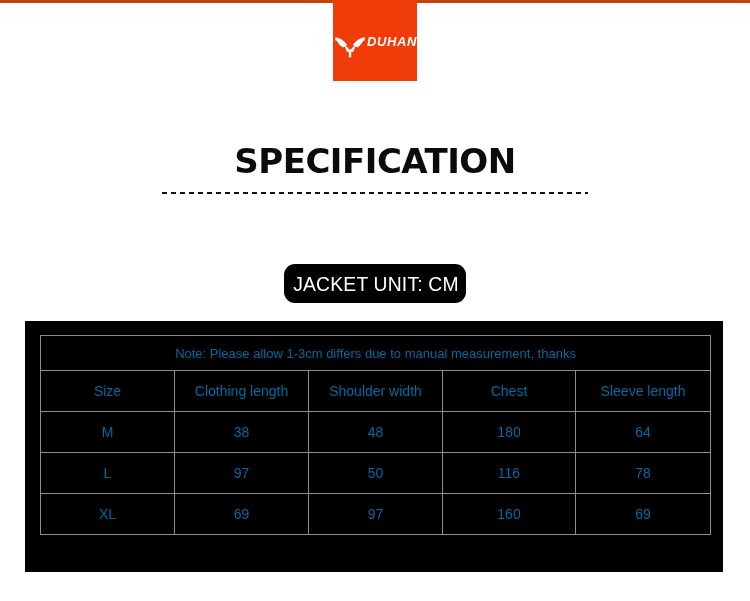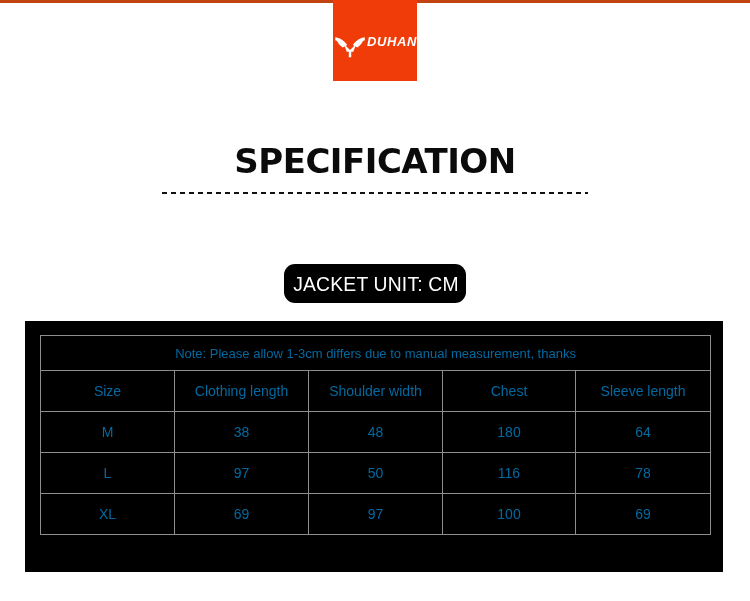--- a/index.html
+++ b/index.html
@@ -202,18 +202,18 @@
         <td class="body-cell">L</td>
         <td class="body-cell">97</td>
         <td class="body-cell">50</td>
         <td class="body-cell">116</td>
         <td class="body-cell">78</td>
       </tr>
       <tr>
         <td class="body-cell">XL</td>
         <td class="body-cell">69</td>
         <td class="body-cell">97</td>
-        <td class="body-cell">100</td>
+        <td class="body-cell">160</td>
         <td class="body-cell">69</td>
       </tr>
     </tbody>
   </table>
 </div>
 
 </body></html>

